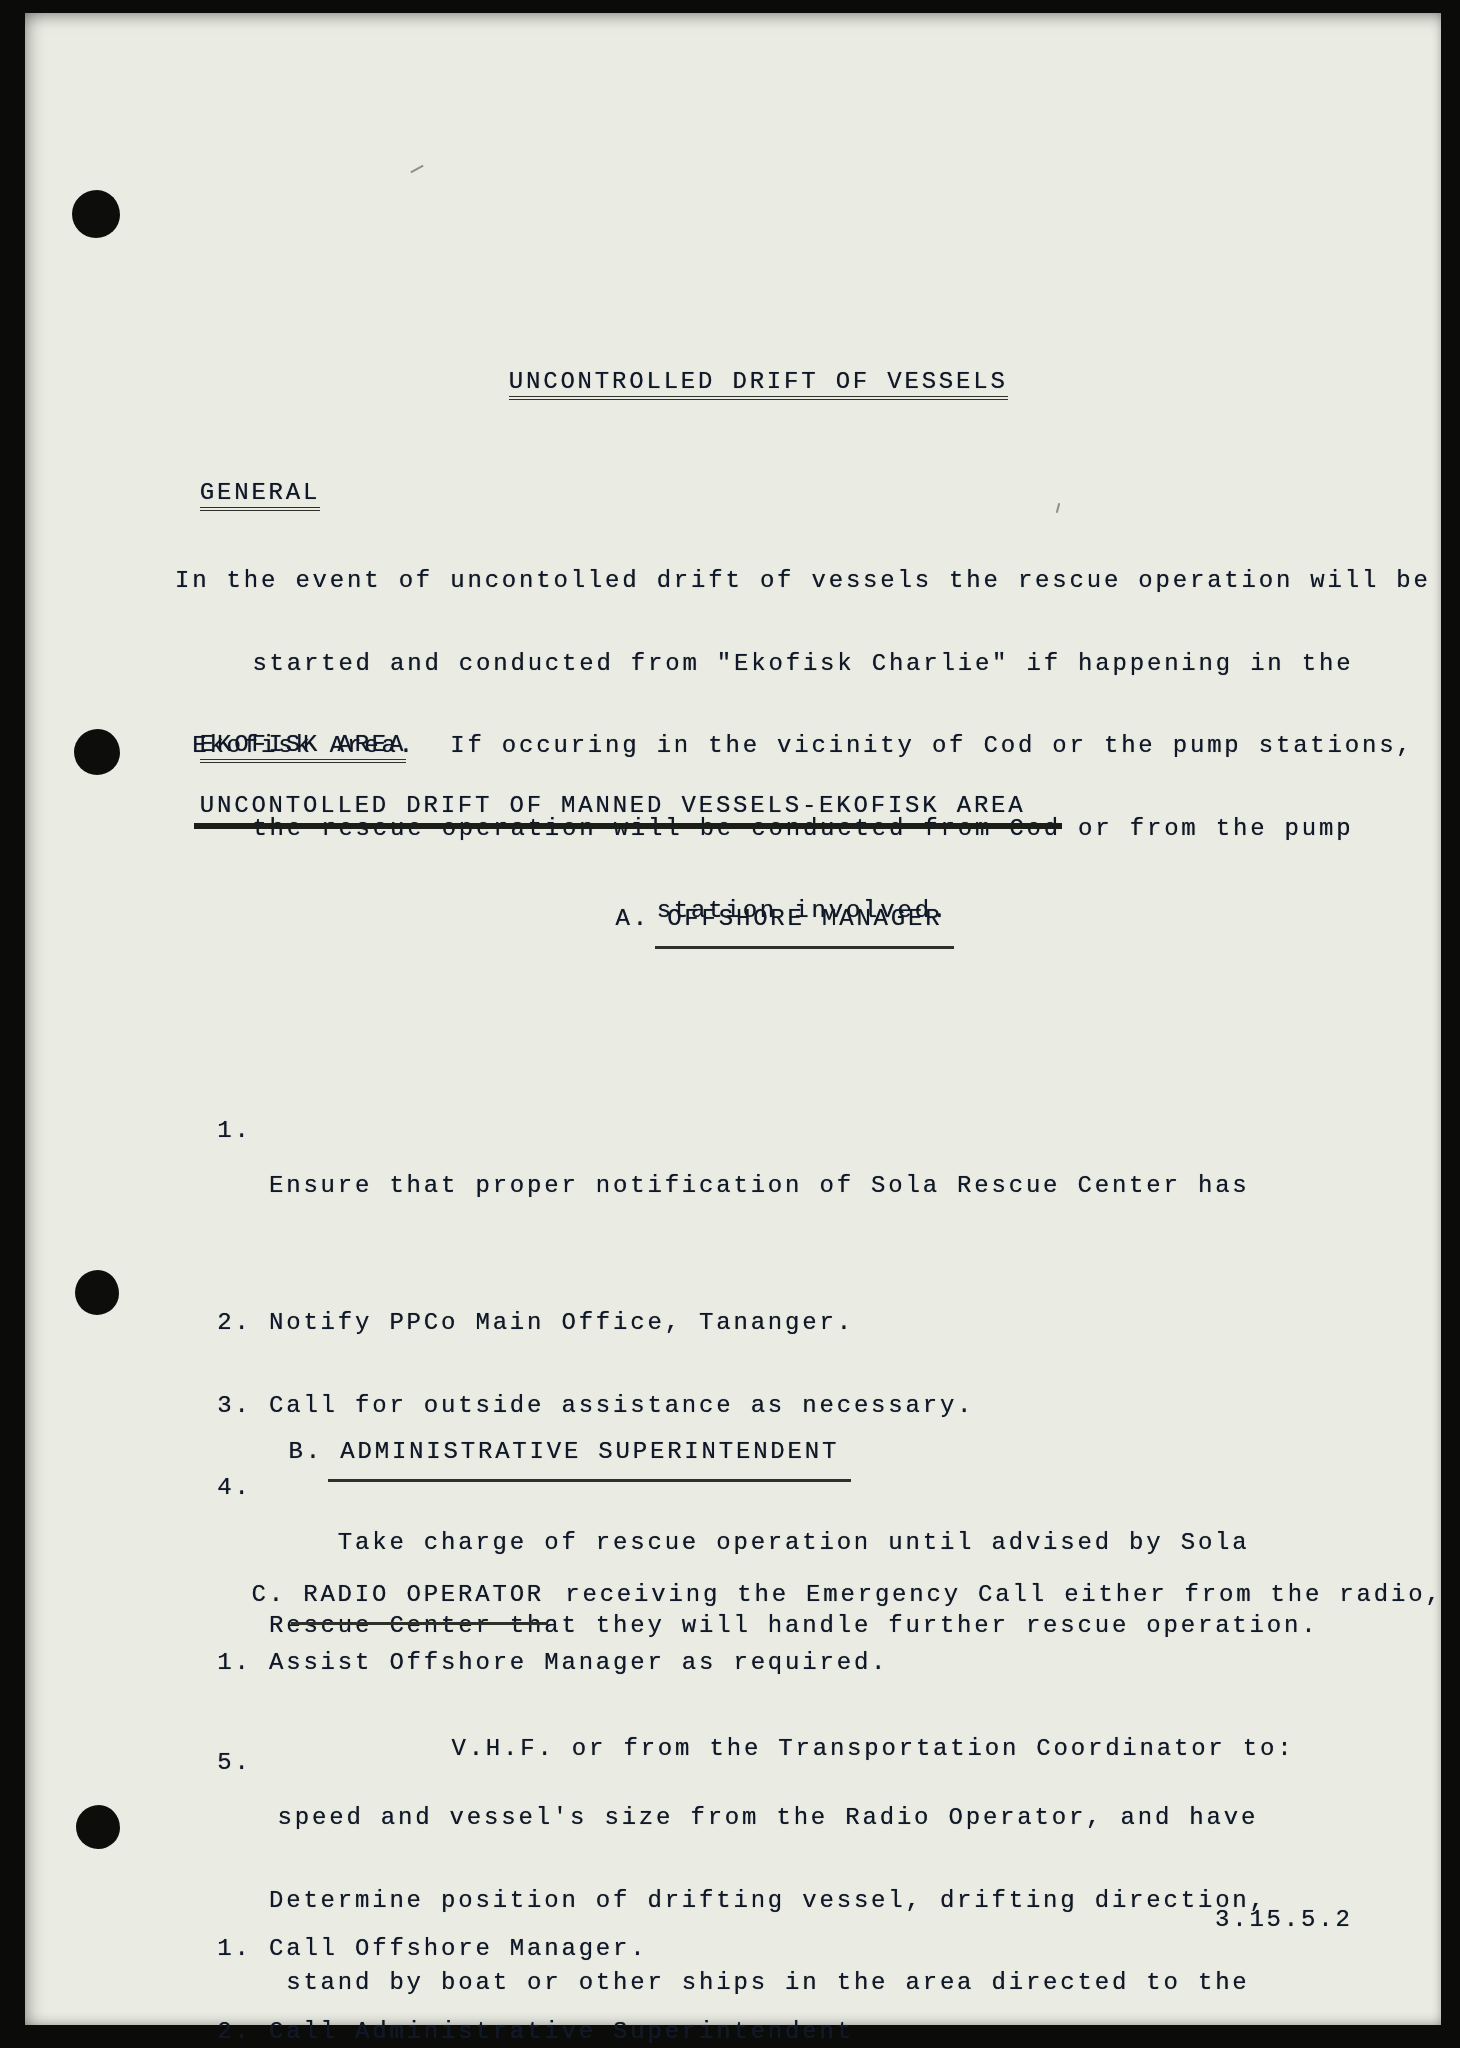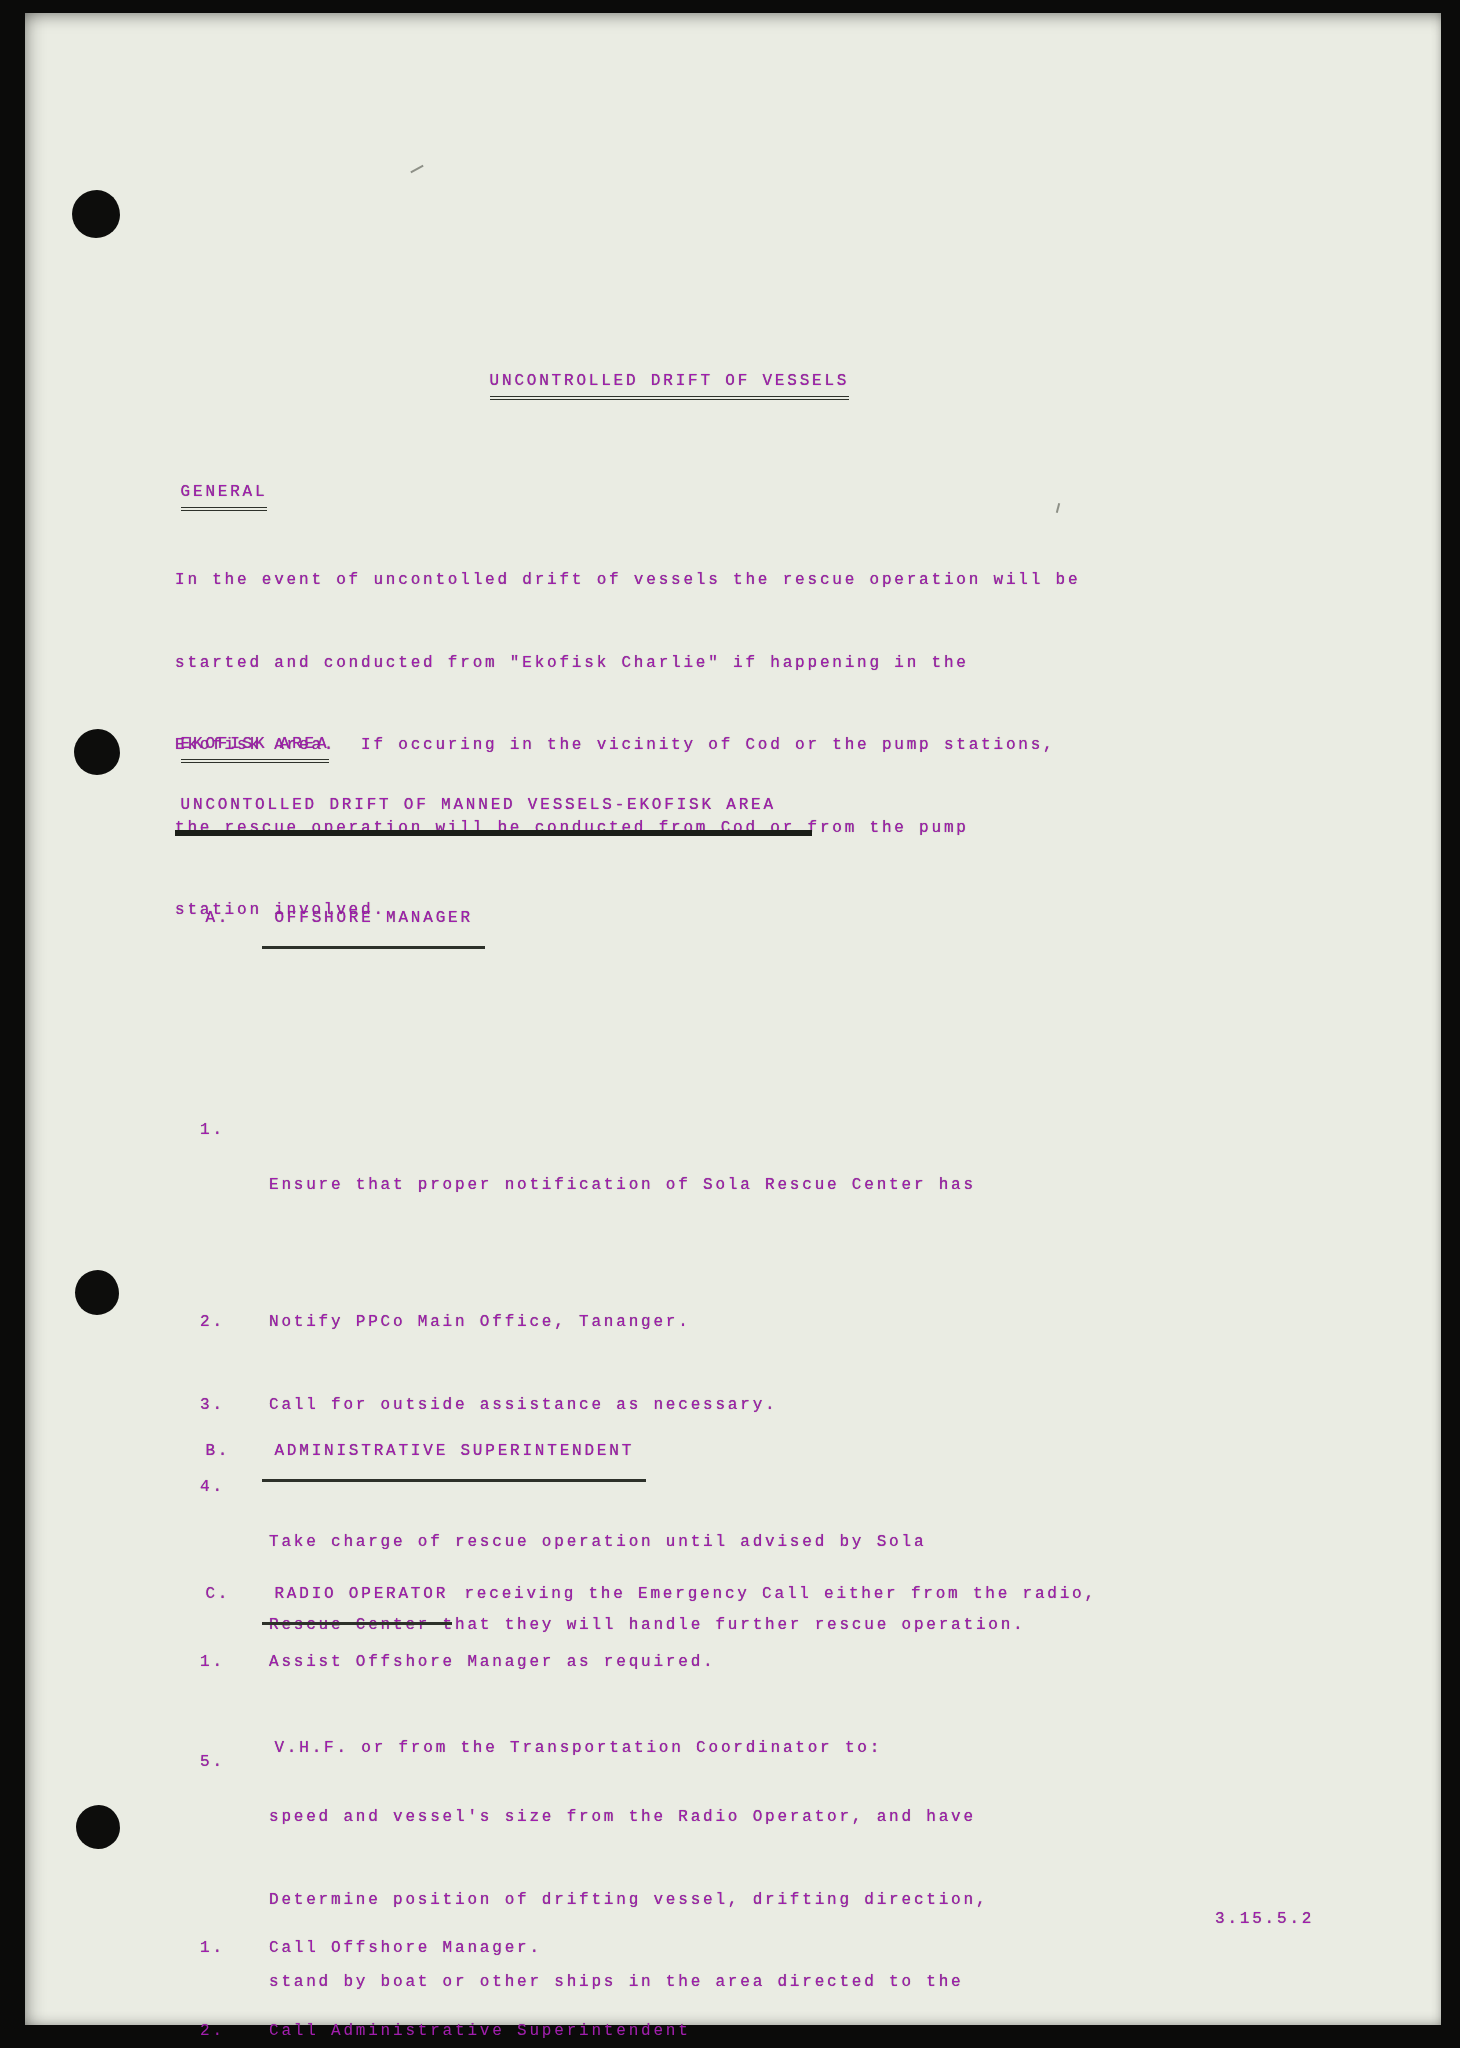--- a/index.html
+++ b/index.html
@@ -16,43 +16,44 @@
     width:1416px;height:2012px;
     background:#eaece3;
     box-shadow:
       inset 0 12px 16px -9px rgba(0,0,0,.38),
       inset 14px 0 18px -11px rgba(0,0,0,.33),
       inset -7px 0 12px -9px rgba(0,0,0,.28),
       inset 0 -9px 14px -9px rgba(0,0,0,.30);
   }
   .txt{
     position:absolute;
-    color:#a21caf;
-    font-size:16px;
+    color:#0f172a;
+    font-size:24px;
     line-height:27.5px;
     letter-spacing:2.8px;
     white-space:pre;
     text-shadow:0 0 0.7px rgba(42,46,38,.75);
+    text-align:center;
   }
   .u-double{
     display:inline-block;
     border-bottom:4px double #2d312a;
     padding-bottom:1px;
   }
   .u-single{
     display:inline-block;
     border-bottom:3px solid #2d312a;
     padding-bottom:14px;
     padding-left:12px;margin-left:-12px;
     padding-right:12px;
   }
   .u-thick{
     display:inline-block;
     border-bottom:6px solid #1b1e18;
-    padding-bottom:11px;
+    padding-bottom:4px;
     padding-left:6px;margin-left:-6px;
     padding-right:36px;
   }
   .sec-letter{
     display:inline-block;
     width:69px;
   }
   .list{
     margin:0;padding:0;
   }

